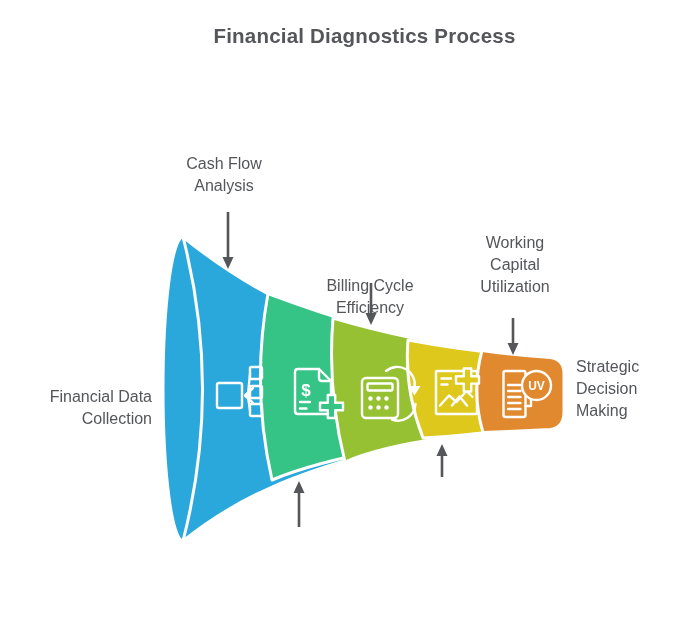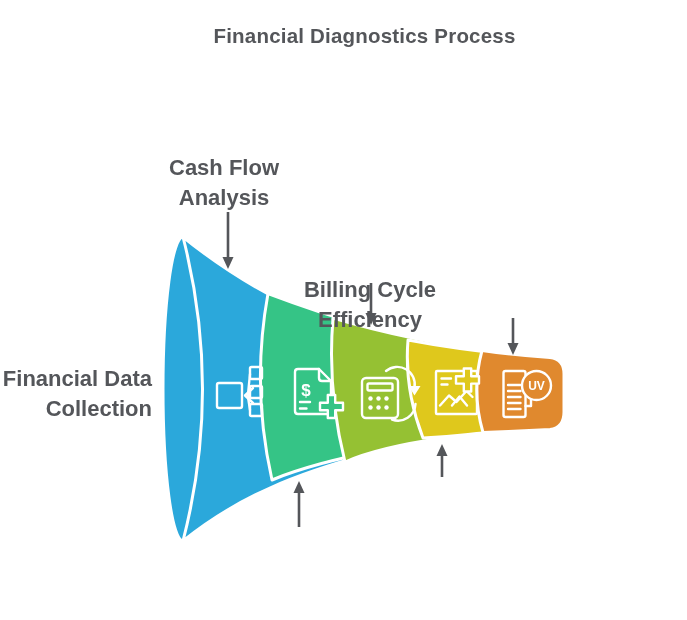--- a/index.html
+++ b/index.html
@@ -7,21 +7,21 @@
   .canvas {
     position:relative; width:687px; height:620px; background:var(--background,#fff);
     overflow:hidden;
   }
   .title {
     position:absolute; top:24px; left:0; right:0; padding-left:42px;
     text-align:center; font-size:20.5px; font-weight:bold;
     color:var(--text,#54565A); letter-spacing:0.2px;
   }
   .label {
-    position:absolute; font-size:22px; font-weight:bold; line-height:1.38;
+    position:absolute; font-size:16px; font-weight:normal; line-height:1.38;
     color:var(--text,#54565A); white-space:pre-line; text-align:center;
     transform:translateX(-50%);
   }
   .label.align-right { transform:none; text-align:right; }
   .label.align-left  { transform:none; text-align:left; }
   svg.diagram { position:absolute; left:0; top:0; }
   .seg  { stroke:var(--outline,#fff); stroke-width:3; stroke-linejoin:round; }
   .icon { stroke:var(--outline,#fff); stroke-width:2.4; fill:none;
           stroke-linecap:round; stroke-linejoin:round; }
   .icon-fill { stroke:var(--outline,#fff); stroke-width:2.4; stroke-linejoin:round; }
@@ -141,26 +141,32 @@
       <polygon class="arrow-head" points="299,481 293.5,493 304.5,493"></polygon>
     </g>
     <g>
       <line class="arrow-line" x1="442" y1="477" x2="442" y2="455"></line>
       <polygon class="arrow-head" points="442,444 436.5,456 447.5,456"></polygon>
     </g>
   </svg>
 
   <div class="title">Financial Diagnostics Process</div>
 
-  <div class="label align-right" style="top:364px; right:535px;">Financial Data
+  <div class="label align-right" style="top:386px; right:535px;">Financial Data
 Collection</div>
 
   <div class="label" style="top:153px; left:224px;">Cash Flow
 Analysis</div>
 
 
   <div class="label" style="top:227px; left:370px;margin-top:48px;">Billing Cycle
 Efficiency</div>
 
 
+  <div class="label" style="top:232px; left:515px;">Working
+Capital
+Utilization</div>
 
+  <div class="label align-left" style="top:356px; left:576px;">Strategic
+Decision
+Making</div>
 
 </div>
 
 </body></html>

